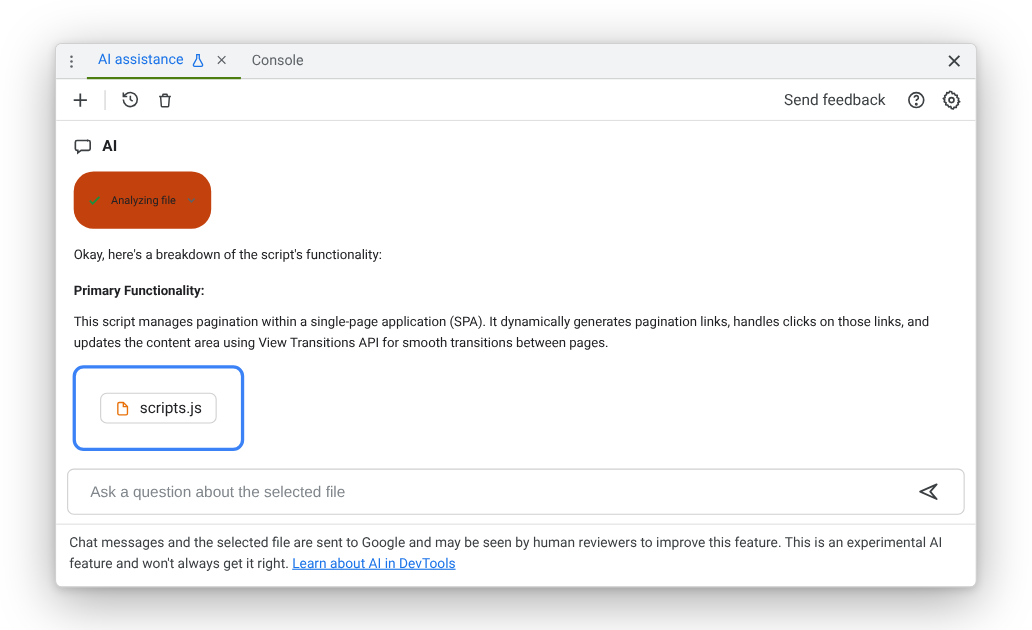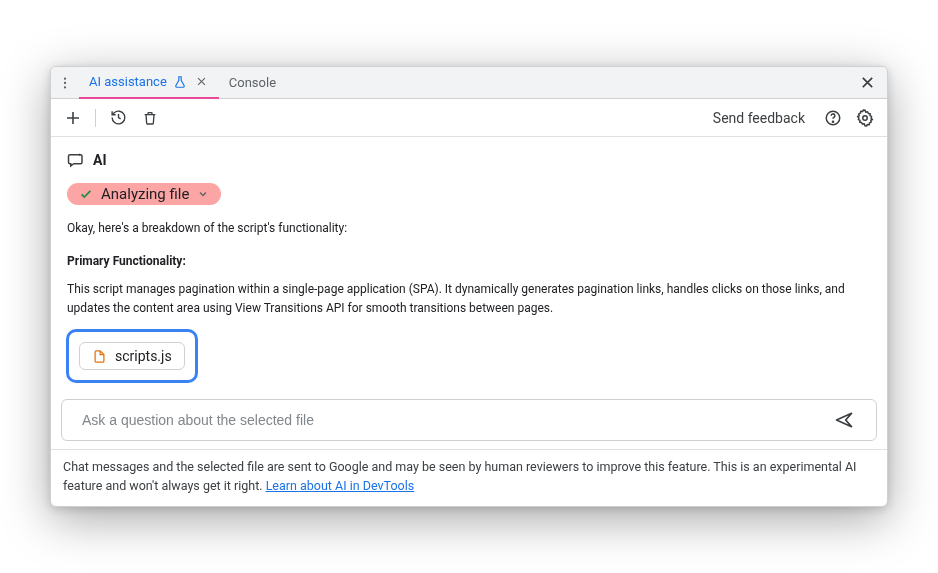--- a/index.html
+++ b/index.html
@@ -41,21 +41,21 @@
   align-items: center;
   gap: 6px;
   padding: 0 10px;
   height: 32px;
   font-size: 13px;
   color: #5f6368;
   cursor: pointer;
 }
 .tab.active {
   color: #1a73e8;
-  border-bottom: 2px solid #ec4899;
+  border-bottom: 2px solid #4d7c0f;
   background: #f1f3f4;
 }
 .tab .flask { color: #1a73e8; }
 .tab .close-x {
   width: 14px; height: 14px;
   display: flex; align-items: center; justify-content: center;
   color: #5f6368;
   margin-left: 2px;
 }
 .tab-bar .spacer { flex: 1; }
@@ -104,24 +104,24 @@
   font-weight: 700;
   font-size: 14px;
   color: #202124;
   margin-bottom: 14px;
 }
 .ai-icon { color: #3c4043; }
 .status-chip {
   display: inline-flex;
   align-items: center;
   gap: 8px;
-  background: #fca5a5;
+  background: #c2410c;
   border-radius: 18px;
-  padding: 2px 12px;
-  font-size: 15px;
+  padding: 19px 12px;
+  font-size: 10px;
   color: #202124;
   margin-bottom: 14px;
 }
 .check { color: #1e8e3e; }
 .chev { color: #5f6368; }
 .body-text {
   font-size: 12px;
   color: #202124;
   line-height: 1.55;
   margin-bottom: 14px;
@@ -131,21 +131,21 @@
 .file-chip-wrap {
   position: relative;
   margin-top: -2px;
   margin-bottom: 6px;
   margin-left: -1px;
 }
 .file-chip-outline {
   display: inline-block;
   border: 3px solid #3b82f6;
   border-radius: 10px;
-  padding: 10px;
+  padding: 22px;
 }
 .file-chip {
   display: inline-flex;
   align-items: center;
   gap: 8px;
   background: #fff;
   border: 1px solid #d0d0d0;
   border-radius: 6px;
   padding: 5px 12px;
   font-size: 14px;

